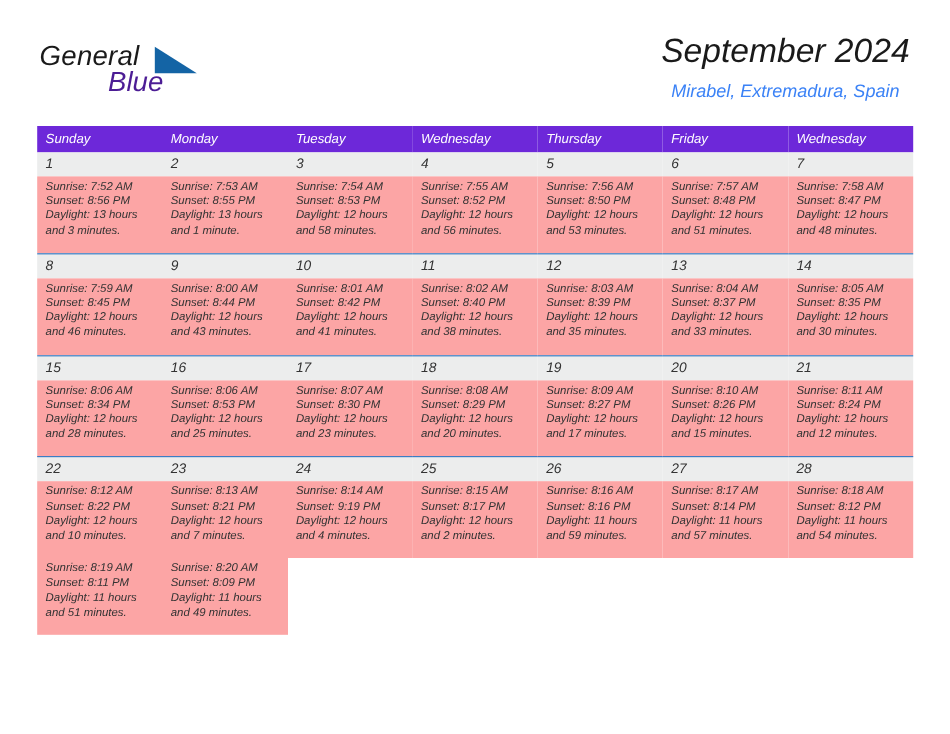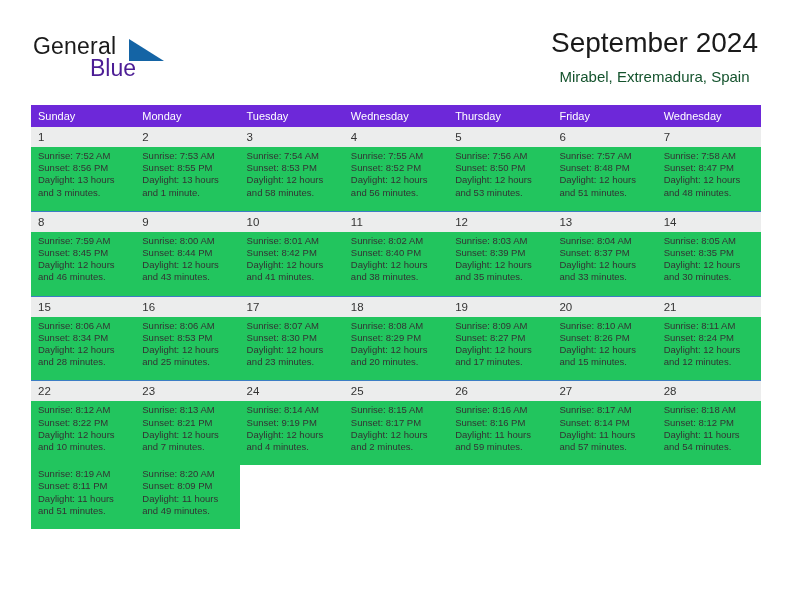--- a/index.html
+++ b/index.html
@@ -12,20 +12,21 @@
     background: #ffffff;
     font-family: "Liberation Sans", sans-serif;
     color: #000000;
     overflow: hidden;
   }
   .page {
     position: relative;
     width: 664px;
     height: 612px;
     box-sizing: border-box;
+    font-style: italic;
   }
 
   
   .header {
     position: absolute;
     left: 0;
     top: 0;
     width: 792px;
     height: 100px;
   }
@@ -72,21 +73,21 @@
   .cal-title {
     font-size: 28px;
     font-weight: normal;
     color: #1a1a1a;
     line-height: 34px;
     white-space: nowrap;
   }
   .cal-subtitle {
     font-size: 15px;
     font-weight: normal;
-    color: #14532d;
+    color: #3b82f6;
     line-height: 22px;
     margin-top: 6px;
     white-space: nowrap;
   }
 
   
   .calendar {
     position: absolute;
     left: 31px;
     top: 105px;
@@ -119,21 +120,21 @@
   }
   .daynum-row.first td {
     border-top: 0;
   }
   .daynum-row td.empty {
     background: #ffffff;
     border-top: 1px solid #3b7dc4;
   }
 
   .info-row td {
-    background: #22c55e;
+    background: #fca5a5;
     font-size: 9.5px;
     color: #333333;
     padding: 3px 4px 12px 7px;
     vertical-align: top;
     line-height: 12.2px;
   }
   .info-row td div {
     white-space: normal;
   }
   .info-row td.empty {

